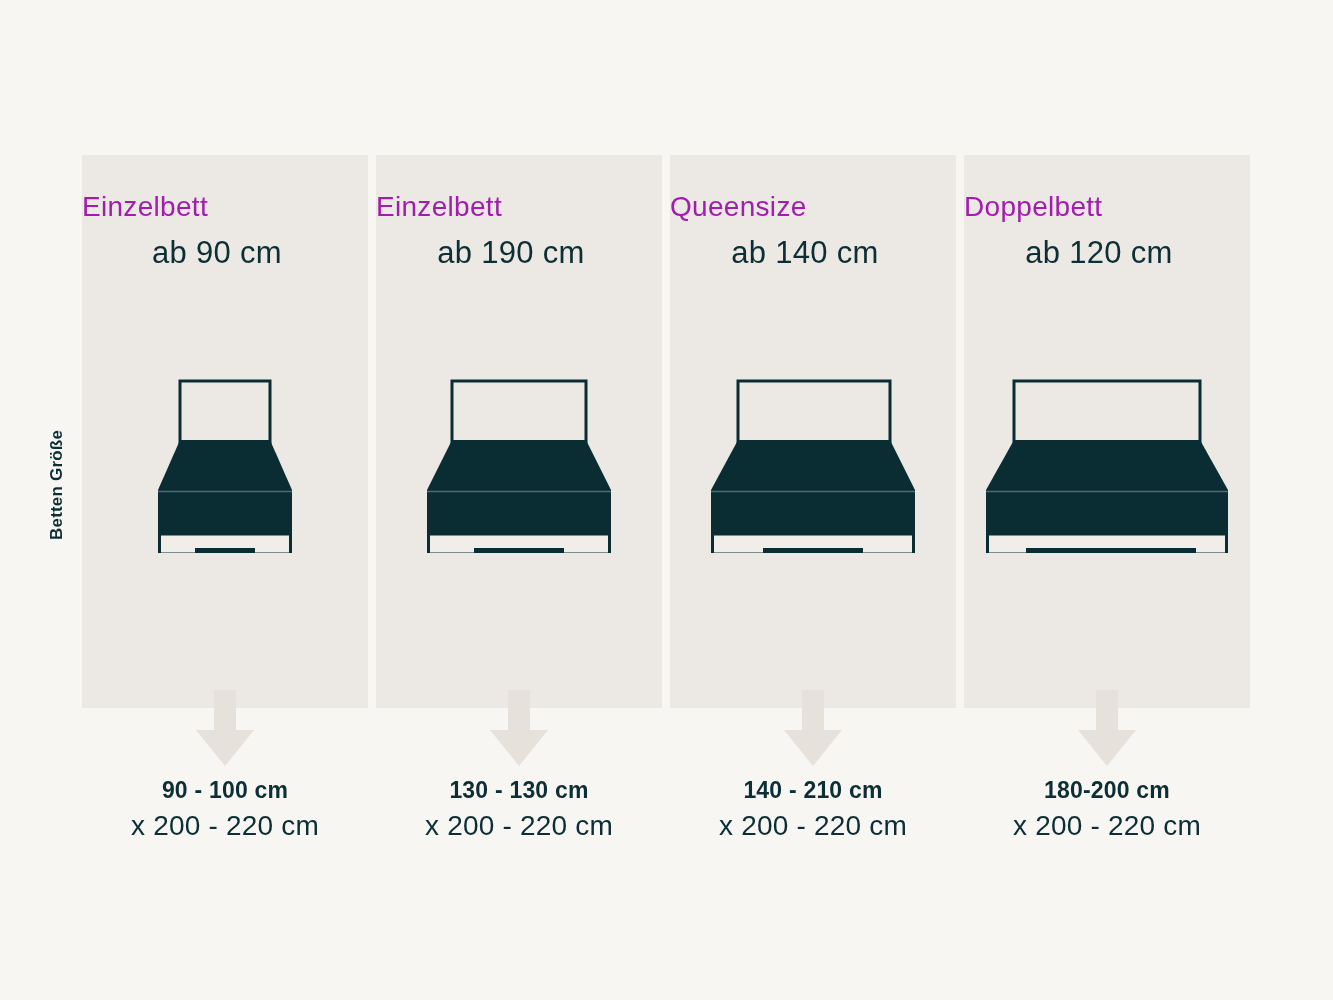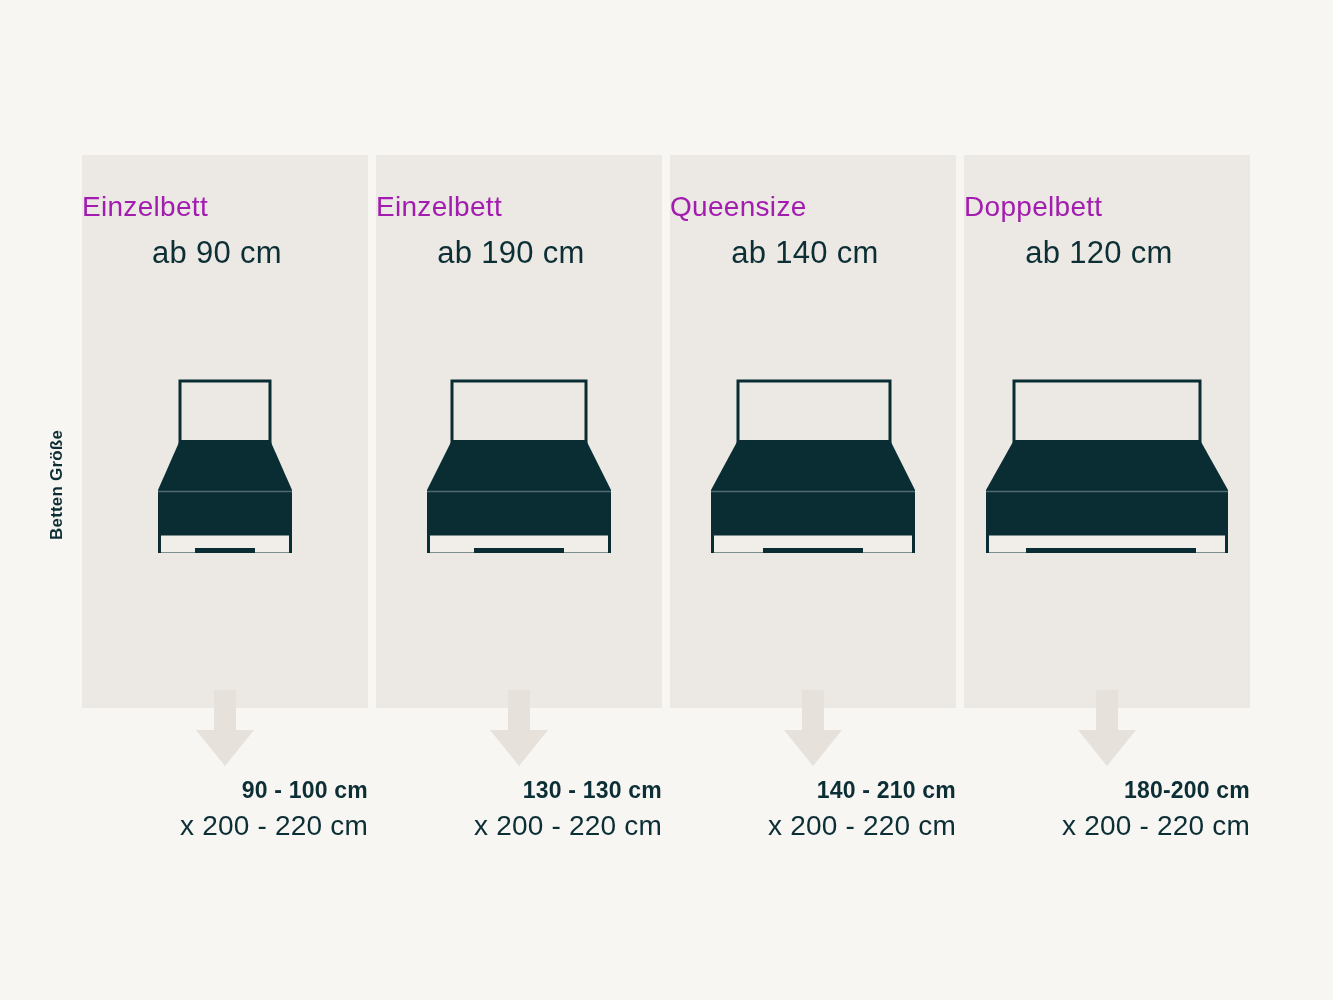--- a/index.html
+++ b/index.html
@@ -107,21 +107,21 @@
     position: absolute;
     left: 82px;
     top: 775px;
     width: 1168px;
     height: 100px;
     display: flex;
     gap: 8px;
   }
   .caption-cell {
     flex: 1 1 0;
-    text-align: right;
+    text-align: center;
     position: relative;
   }
   .caption-primary {
     font-size: 23px;
     font-weight: bold;
     color: #0c2e35;
     letter-spacing: 0.2px;
     line-height: 30px;
     white-space: nowrap;
   }

